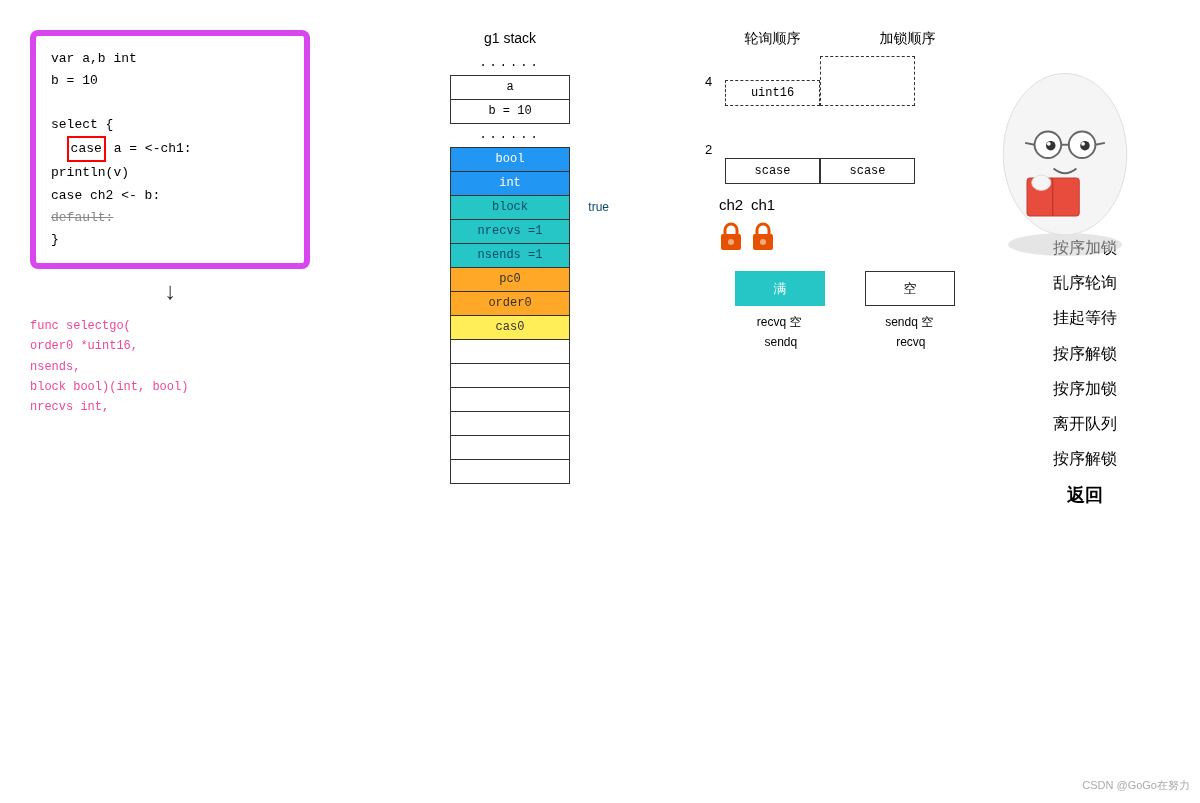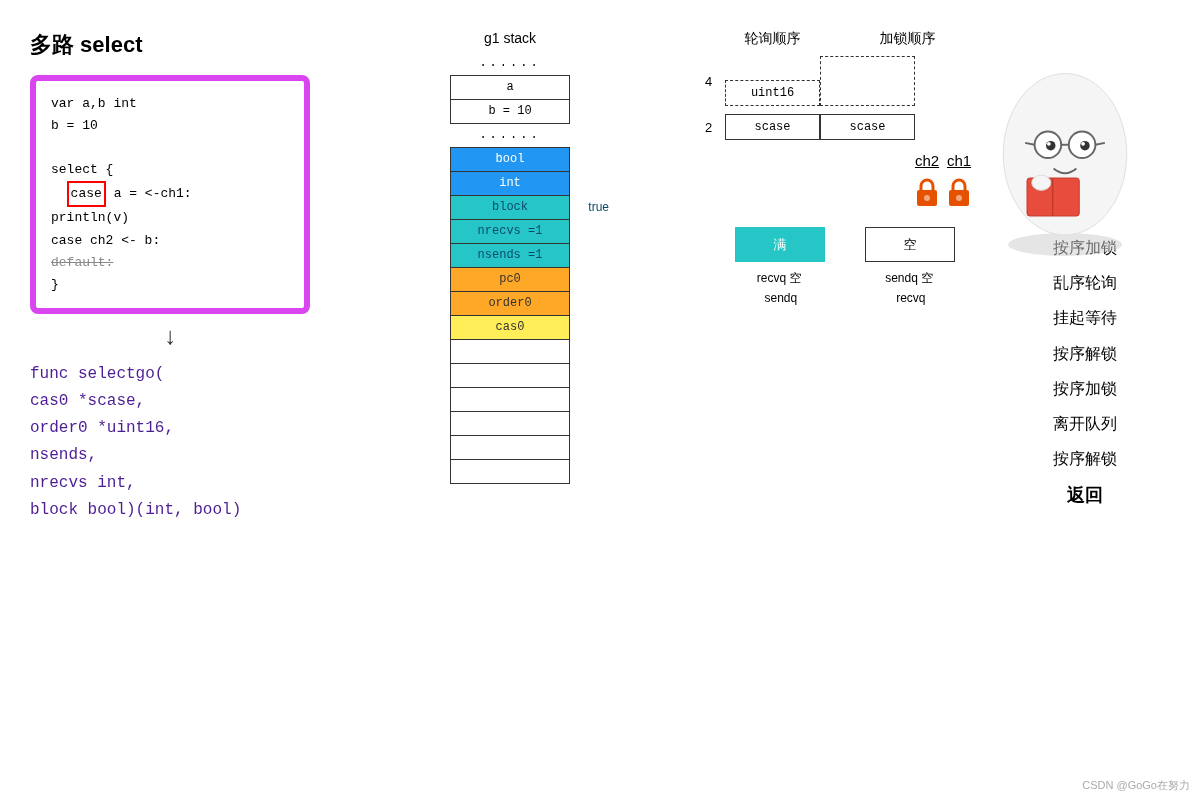--- a/index.html
+++ b/index.html
@@ -60,22 +60,22 @@
     }
 
     .arrow-down {
       text-align: center;
       font-size: 24px;
       margin: 10px 0;
       color: #333;
     }
 
     .func-code {
-      font-size: 16px;
-      color: #4c1d95;
+      font-size: 12px;
+      color: #ec4899;
       line-height: 1.7;
       margin-top: 5px;
     }
 
     
     .middle-section {
       width: 380px;
       flex-shrink: 0;
       padding: 10px;
       position: relative;
@@ -174,24 +174,23 @@
       text-align: center;
       min-width: 80px;
     }
 
     .poll-cell.solid {
       border-style: solid;
     }
 
     .channels-row {
       display: flex;
-      justify-content: flex-end;
+      justify-content: flex-start;
       margin: 15px 0;
       padding-left: 20px;
-      text-decoration: underline;
     }
 
     .channel-item {
       display: flex;
       flex-direction: column;
       align-items: center;
       gap: 5px;
     }
 
     .channel-boxes {
@@ -276,47 +275,43 @@
       color: #aaa;
       font-family: Arial, sans-serif;
     }
   </style>
 </head>
 <body>
 
 <div class="main-container">
 
   <div class="left-section">
-    <div class="title-multiway">
-      <span class="chinese">多路 select</span>
-    </div>
 
     <div class="code-box">
       <div>var a,b int</div>
       <div>b = 10</div>
       <div>&nbsp;</div>
       <div>select {</div>
       <div>
         &nbsp;&nbsp;<span class="case-highlight">case</span><span> a = &lt;-ch1:</span>
       </div>
       <div>    println(v)</div>
       <div>case ch2 &lt;- b:</div>
       <div><span class="strikethrough">default:</span></div>
       <div>}</div>
     </div>
 
     <div class="arrow-down">↓</div>
 
     <div class="func-code">
       <div>func selectgo(</div>
-      <div>cas0 *scase,</div>
       <div>order0 *uint16,</div>
       <div>nsends,</div>
+      <div>block bool)(int, bool)</div>
       <div>nrecvs int,</div>
-      <div>block bool)(int, bool)</div>
     </div>
   </div>
 
   <div class="middle-section">
     <div class="stack-title">g1 stack</div>
     <div class="stack-container">
       <div style="position:relative;">
         <table class="stack-table">
           <tbody>
             <tr>
@@ -394,21 +389,21 @@
       <div style="display:flex;gap:0;">
         <div class="poll-cell" style="border-style:dashed;min-width:95px;margin-top:24px;">
           <span>uint16</span>
         </div>
         <div class="poll-cell" style="border-style:dashed;min-width:95px;"></div>
       </div>
     </div>
 
     <div class="poll-row" style="margin-top:8px;">
       <span class="poll-number">2</span>
-      <div style="display:flex;gap:0;">
+      <div style="display:flex;gap:0;margin-top:44px;">
         <div class="poll-cell solid" style="min-width:95px;">
           <span>scase</span>
         </div>
         <div class="poll-cell solid" style="min-width:95px;">
           <span>scase</span>
         </div>
       </div>
     </div>
 
     <div class="channels-row" style="margin-top:12px;padding-left:10px;">

